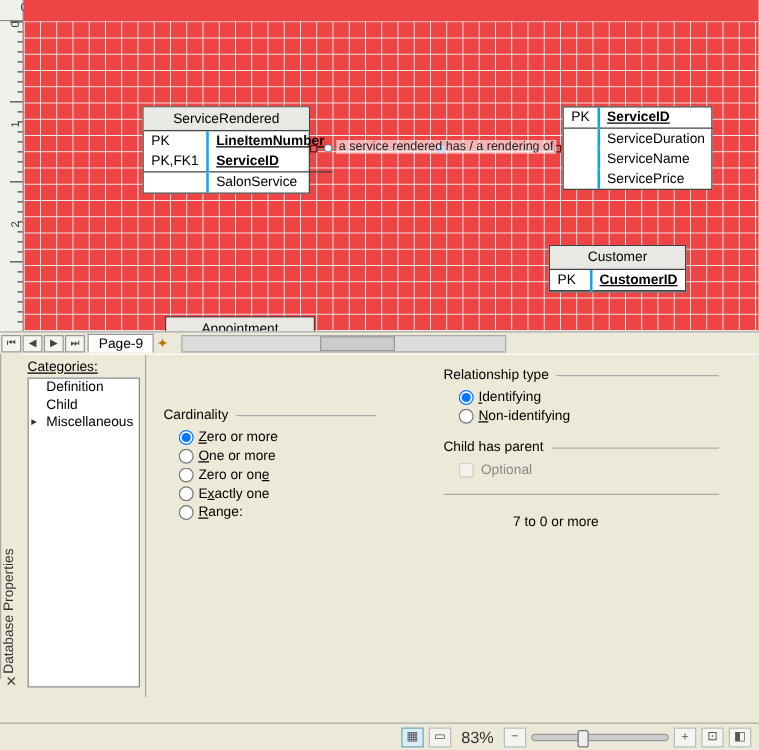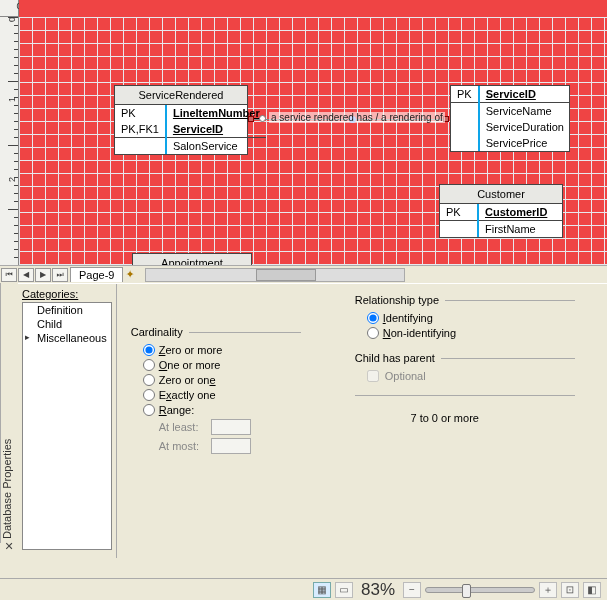--- a/index.html
+++ b/index.html
@@ -65,21 +65,21 @@
 .chk-row input { width:12px; height:12px;}
 .chk-row label { color:#888;}
 .ptc-box { border:none; padding:10px 0; text-align:center; width:180px;}
 .col-right { display:inline-block; vertical-align:top; width:240px;}
 
 .statusbar { position:absolute; bottom:0; left:0; width:607px; height:22px; background:#ece9d8; border-top:1px solid #aaa; display:flex; align-items:center; justify-content:flex-end; gap:4px; padding:0 6px;}
 .sb-btn { width:18px; height:16px; border:1px solid #bbb; background:#f4f4f0; font-size:10px; text-align:center; line-height:14px; color:#555; cursor:pointer;}
 .sb-btn.on { background:#d8ecff; border-color:#7aa;}
 .zoom-track { width:110px; height:6px; background:#ccc; border:1px solid #999; position:relative; border-radius:3px;}
 .zoom-thumb { position:absolute; top:-4px; width:9px; height:14px; background:#eee; border:1px solid #777; border-radius:2px;}
-.zoom-pct { font-size:17px; color:#333; margin:0 4px;}
+.zoom-pct { font-size:13px; color:#333; margin:0 4px;}
 </style>
 </head>
 <body>
 
 <div class="ruler-corner"></div>
 <div class="ruler-h" id="rulerH">
     <div class="tick major" style="left: 0px;"></div>
     <div class="tick" style="left: 8px;"></div>
     <div class="tick" style="left: 16px;"></div>
     <div class="tick" style="left: 24px;"></div>
@@ -240,49 +240,45 @@
           <tr class="pk">
             <td class="keycol">PK</td>
             <td><span class="attr">ServiceID</span></td>
           </tr>
       <tr class="sep">
             <td class="keycol"></td>
             <td></td>
           </tr>
       <tr class="body">
             <td class="keycol"></td>
+            <td>ServiceDuration</td>
+          </tr>
+      <tr class="body">
+            <td class="keycol"></td>
             <td>ServiceName</td>
-          </tr>
-      <tr class="body">
-            <td class="keycol"></td>
-            <td>ServiceDuration</td>
           </tr>
       <tr class="body">
             <td class="keycol"></td>
             <td>ServicePrice</td>
           </tr>
     </tbody>
       </table>
   </div>
 
-  <div class="entity" style="top:184px; left:420px; width:124px;">
+  <div class="entity" style="top:196px; left:420px; width:110px;">
     <div class="entity-title">Customer</div>
     <table class="entity-table">
       <tbody>
           <tr class="pk">
             <td class="keycol">PK</td>
             <td><span class="attr">CustomerID</span></td>
           </tr>
       <tr class="sep">
             <td class="keycol"></td>
             <td></td>
-          </tr>
-      <tr class="body">
-            <td class="keycol"></td>
-            <td>FirstName</td>
           </tr>
     </tbody>
       </table>
   </div>
 
   <div class="entity" style="top:253px; left:113px; width:120px;">
     <div class="entity-title">Appointment</div>
   </div>
 
 </div>
@@ -331,30 +327,20 @@
             <label>Zero or on<u>e</u></label>
           </div>
         <div class="radio-row">
             <input type="radio" name="card" style="">
             <label>E<u>x</u>actly one</label>
           </div>
         <div class="radio-row">
             <input type="radio" name="card" style="">
             <label><u>R</u>ange:</label>
           </div>
-        <div class="sub-inputs">
-          <div class="row">
-              <label>At least:</label>
-              <input type="text" disabled="" style="">
-            </div>
-          <div class="row">
-              <label>At most:</label>
-              <input type="text" disabled="" style="">
-            </div>
-        </div>
       </div>
 
       <div class="col-right">
         <div class="group" style="width:220px;">
           <div class="group-title">
               <span>Relationship type</span>
               <hr>
             </div>
           <div class="radio-row">
               <input type="radio" name="rtype" checked="" style="">

